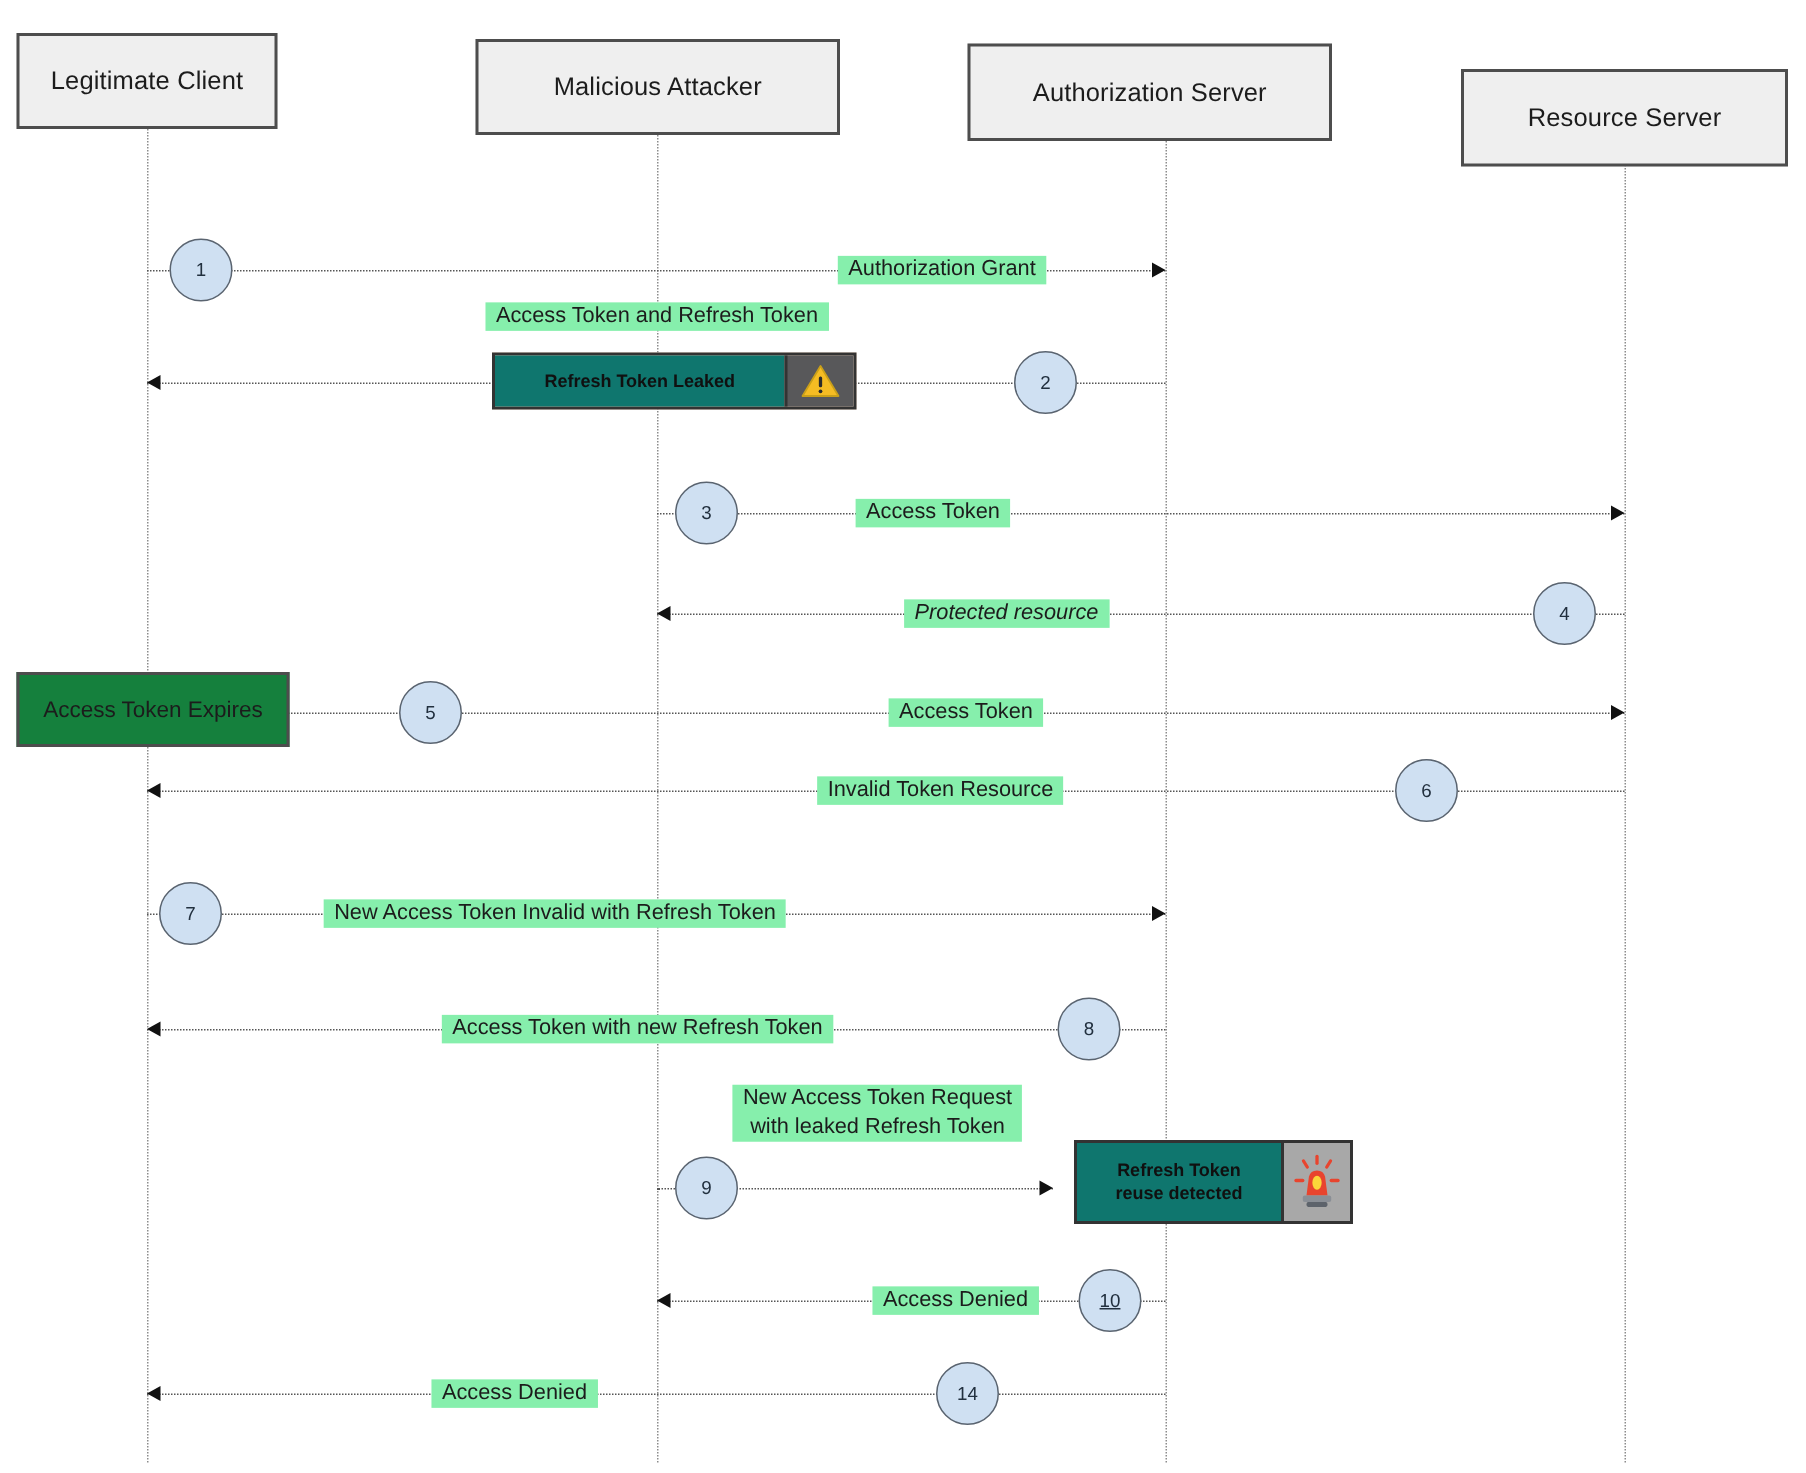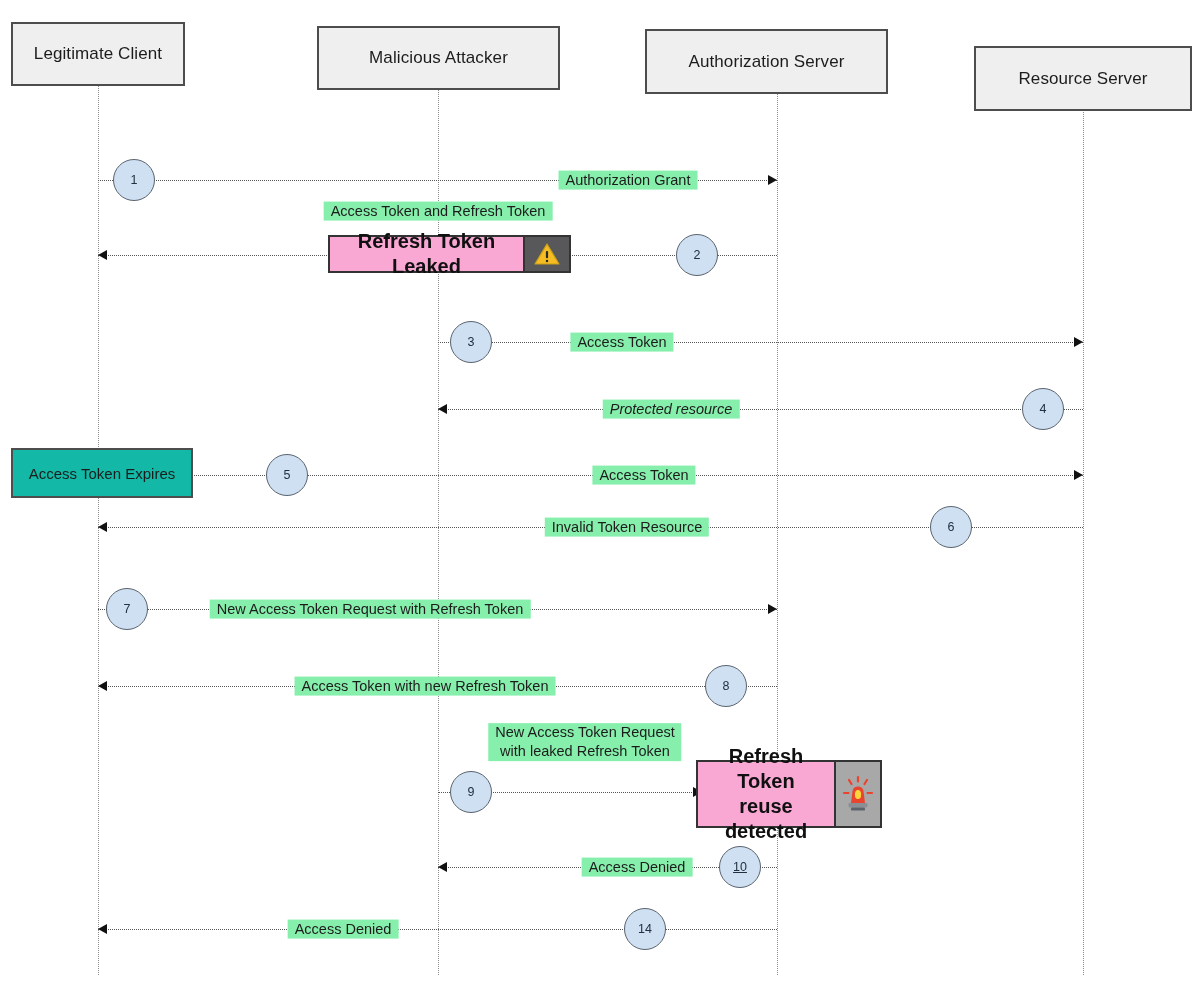--- a/index.html
+++ b/index.html
@@ -37,47 +37,47 @@
     justify-content: center;
     font-size: 17px;
     color: #1c1c1c;
     letter-spacing: 0.1px;
     z-index: 4;
   }
   
   .note-box {
     position: absolute;
     box-sizing: border-box;
-    background: #14b8a6;
+    background: #15803d;
     border: 2px solid #4d4d4d;
     display: flex;
     align-items: center;
     justify-content: center;
     font-size: 15px;
     color: #1c1c1c;
     z-index: 4;
   }
   
   .alert-box {
     position: absolute;
     box-sizing: border-box;
     border: 2px solid #333333;
     display: flex;
     align-items: stretch;
     z-index: 5;
     background: #fbe0c8;
   }
   .alert-label {
     flex: 1 1 auto;
-    background: #f9a8d4;
+    background: #0f766e;
     display: flex;
     align-items: center;
     justify-content: center;
     text-align: center;
-    font-size: 20px;
+    font-size: 12px;
     font-weight: bold;
     color: #101010;
     line-height: 1.25;
     padding: 16px 8px;
   }
   .alert-icon-cell {
     flex: 0 0 auto;
     background: #9e9e9e;
     border-left: 2px solid #333333;
     display: flex;
@@ -164,21 +164,21 @@
       <div class="arrowhead left" style="top: 404px; left: 438px;"></div>
       <div class="msg-label" style="left: 671px; top: 409px; font-style: italic;">Protected resource</div>
       <div class="msg" style="left: 98px; top: 475px; width: 985px;"></div>
       <div class="arrowhead right" style="top: 470px; left: 1074px;"></div>
       <div class="msg-label" style="left: 644px; top: 475px;">Access Token</div>
       <div class="msg" style="left: 98px; top: 527px; width: 985px;"></div>
       <div class="arrowhead left" style="top: 522px; left: 98px;"></div>
       <div class="msg-label" style="left: 627px; top: 527px;">Invalid Token Resource</div>
       <div class="msg" style="left: 98px; top: 609px; width: 679px;"></div>
       <div class="arrowhead right" style="top: 604px; left: 768px;"></div>
-      <div class="msg-label" style="left: 370px; top: 609px;">New Access Token Request with Refresh Token</div>
+      <div class="msg-label" style="left: 370px; top: 609px;">New Access Token Invalid with Refresh Token</div>
       <div class="msg" style="left: 98px; top: 686px; width: 679px;"></div>
       <div class="arrowhead left" style="top: 681px; left: 98px;"></div>
       <div class="msg-label" style="left: 425px; top: 686px;">Access Token with new Refresh Token</div>
       <div class="msg" style="left: 438px; top: 792px; width: 264px;"></div>
       <div class="arrowhead right" style="top: 787px; left: 693px;"></div>
       <div class="msg-label two-line" style="left: 585px; top: 742px;"><span>New Access Token Request</span><br><span>with leaked Refresh Token</span></div>
       <div class="msg" style="left: 438px; top: 867px; width: 339px;"></div>
       <div class="arrowhead left" style="top: 862px; left: 438px;"></div>
       <div class="msg-label" style="left: 637px; top: 867px;">Access Denied</div>
       <div class="msg" style="left: 98px; top: 929px; width: 679px;"></div>
@@ -208,21 +208,21 @@
       <div class="alert-box" style="left: 328px; top: 235px; width: 243px; height: 38px;">
         <div class="alert-label">Refresh Token Leaked</div>
         <div class="alert-icon-cell dark" style="width: 44px;">
           <svg width="26" height="24" viewBox="0 0 26 24" aria-hidden="true">
             <path d="M13 2 L25 22 L1 22 Z" fill="#f5bc23" stroke="#caa019" stroke-width="1.2" stroke-linejoin="round"></path>
             <rect x="11.9" y="9" width="2.2" height="7.2" rx="1" fill="#2b2b2b"></rect>
             <circle cx="13" cy="18.9" r="1.25" fill="#2b2b2b"></circle>
           </svg>
         </div>
       </div>
-      <div class="alert-box" style="left: 696px; top: 760px; width: 186px; height: 68px;">
+      <div class="alert-box" style="left: 716px; top: 760px; width: 186px; height: 56px;">
         <div class="alert-label">
           <div><span>Refresh Token</span><br><span>reuse detected</span></div>
         </div>
         <div class="alert-icon-cell grey" style="width: 44px;">
           <svg width="34" height="40" viewBox="0 0 34 40" aria-hidden="true">
             <g stroke="#e8442e" stroke-width="2.2" stroke-linecap="round">
               <line x1="8" y1="6" x2="10.5" y2="10"></line>
               <line x1="17" y1="3" x2="17" y2="7.5"></line>
               <line x1="26" y1="6" x2="23.5" y2="10"></line>
               <line x1="3" y1="19" x2="7.5" y2="19"></line>

